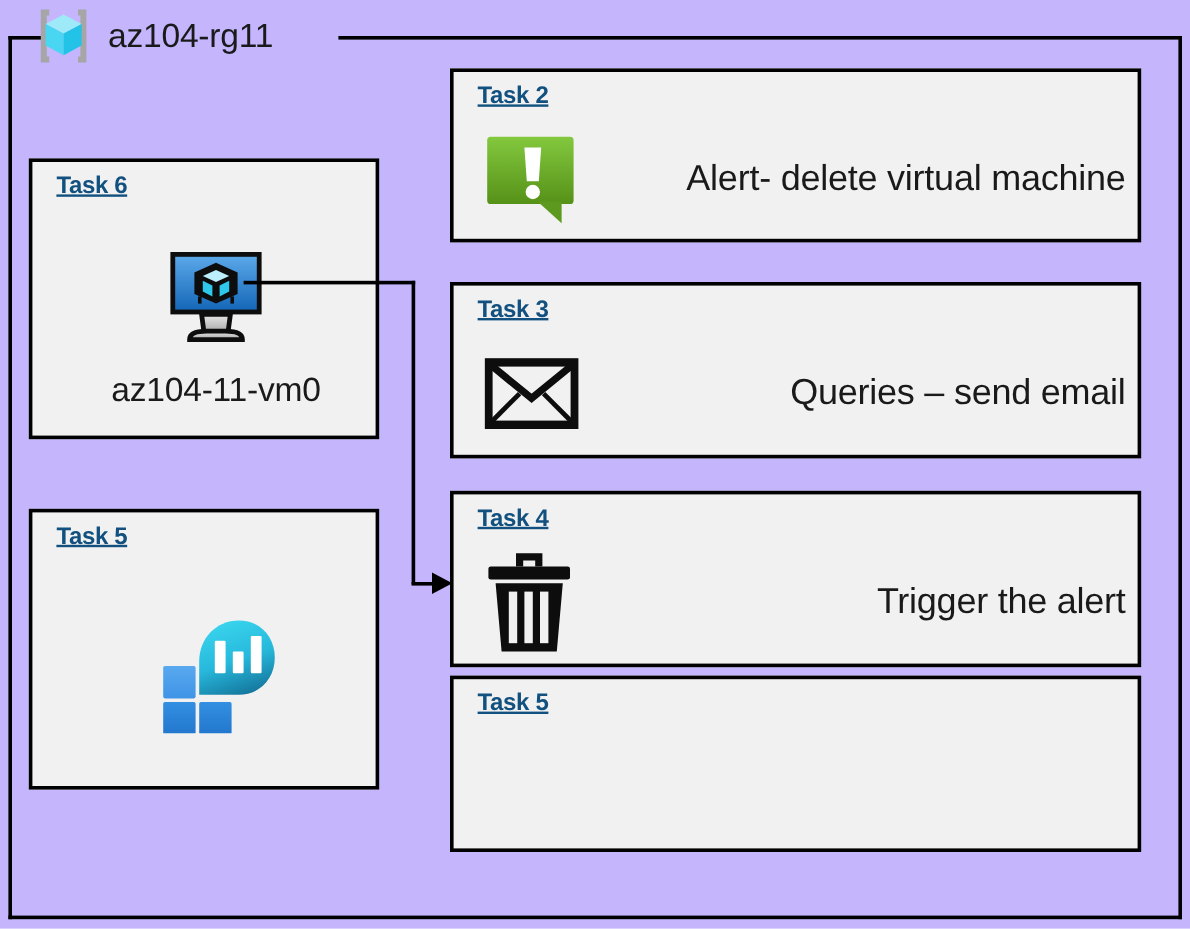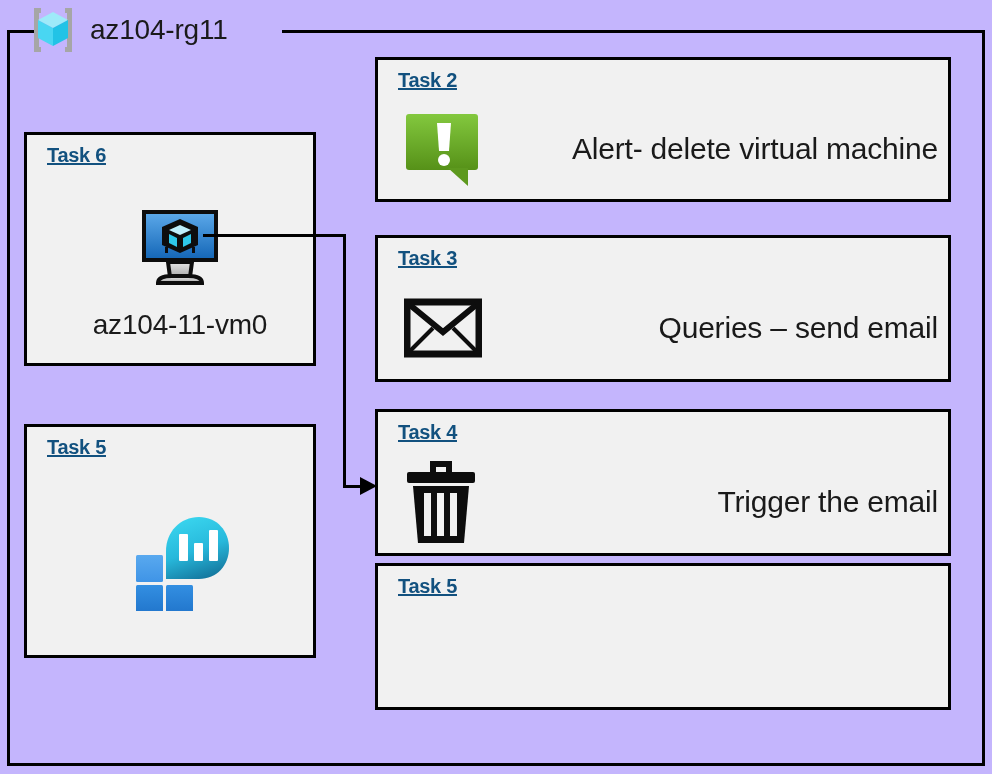--- a/index.html
+++ b/index.html
@@ -286,21 +286,21 @@
         <path d="M26 3 L48 3 L48 14 L42 14 L42 9 L32 9 L32 14 L26 14 Z" fill="#0d0d0d"></path>
 
         <rect x="3" y="14" width="68" height="11" rx="2" fill="#0d0d0d"></rect>
 
         <path d="M9 28 L65 28 L60 85 L14 85 Z" fill="#0d0d0d"></path>
 
         <rect x="20" y="35" width="7" height="43" fill="#f1f1f1"></rect>
         <rect x="33" y="35" width="7" height="43" fill="#f1f1f1"></rect>
         <rect x="46" y="35" width="7" height="43" fill="#f1f1f1"></rect>
       </svg>
-      <div class="caption">Trigger the email</div>
+      <div class="caption">Trigger the alert</div>
     </div>
   </div>
 
   <div class="task-box" id="task5">
     <div class="task-label">Task 5</div>
   </div>
 
   <div class="conn" id="conn-h1"></div>
   <div class="conn" id="conn-v"></div>
   <div class="conn" id="conn-h2"></div>

